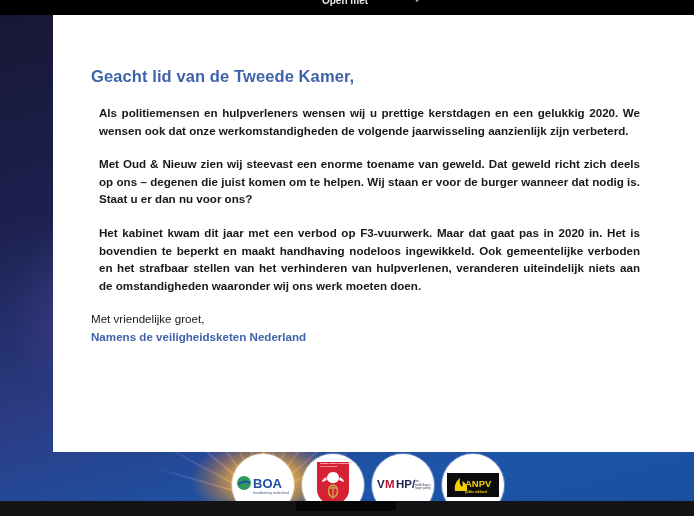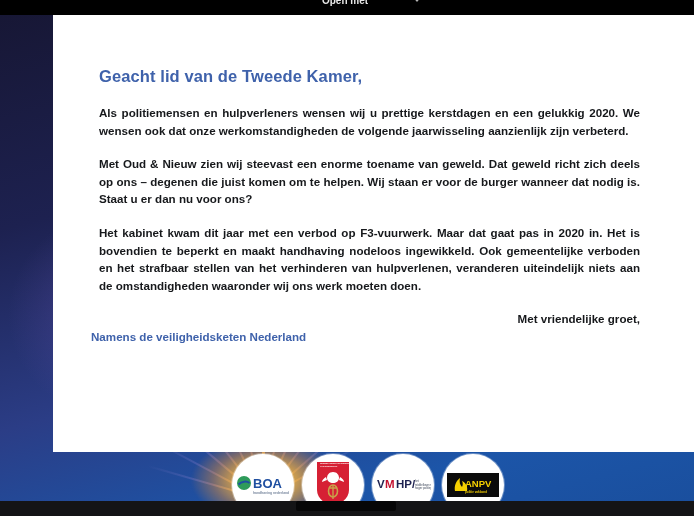--- a/index.html
+++ b/index.html
@@ -64,33 +64,33 @@
   .ray.v{width:3px;height:112px;background:linear-gradient(to top, rgba(255,228,150,.95), rgba(255,190,90,.55) 50%, rgba(255,190,90,0));}
 
   
   .sheet{
     position:absolute;left:53px;top:0;width:641px;height:437px;
     background:#ffffff;
   }
   .sheet-inner{padding:52px 54px 0 38px;}
 
   h1.greet{
-    margin:0 0 18px 8px;
+    margin:0 0 18px 0;
     font-size:16.5px;font-weight:700;letter-spacing:.1px;
     color:#3f62ab;
   }
   p.para{
     margin:0 0 16px 8px;
     font-size:11.6px;line-height:17.6px;
     font-weight:700;color:#16181b;
     text-align:justify;
     -webkit-hyphens:none;hyphens:none;
   }
   p.para:last-of-type{margin-bottom:0;}
-  .closing{margin:0;font-size:11.6px;line-height:17.6px;font-weight:700;color:#16181b;text-align:right;}
+  .closing{margin:0;font-size:11.6px;line-height:17.6px;font-weight:400;color:#16181b;}
   .signature{margin:0;font-size:11.6px;line-height:17.6px;font-weight:700;color:#3f62ab;}
 
   
   .logos{
     position:absolute;left:232px;top:432px;width:420px;height:76px;
     display:flex;gap:8px;align-items:center;
   }
   .logo{
     width:62px;height:62px;border-radius:50%;
     background:#ffffff;

